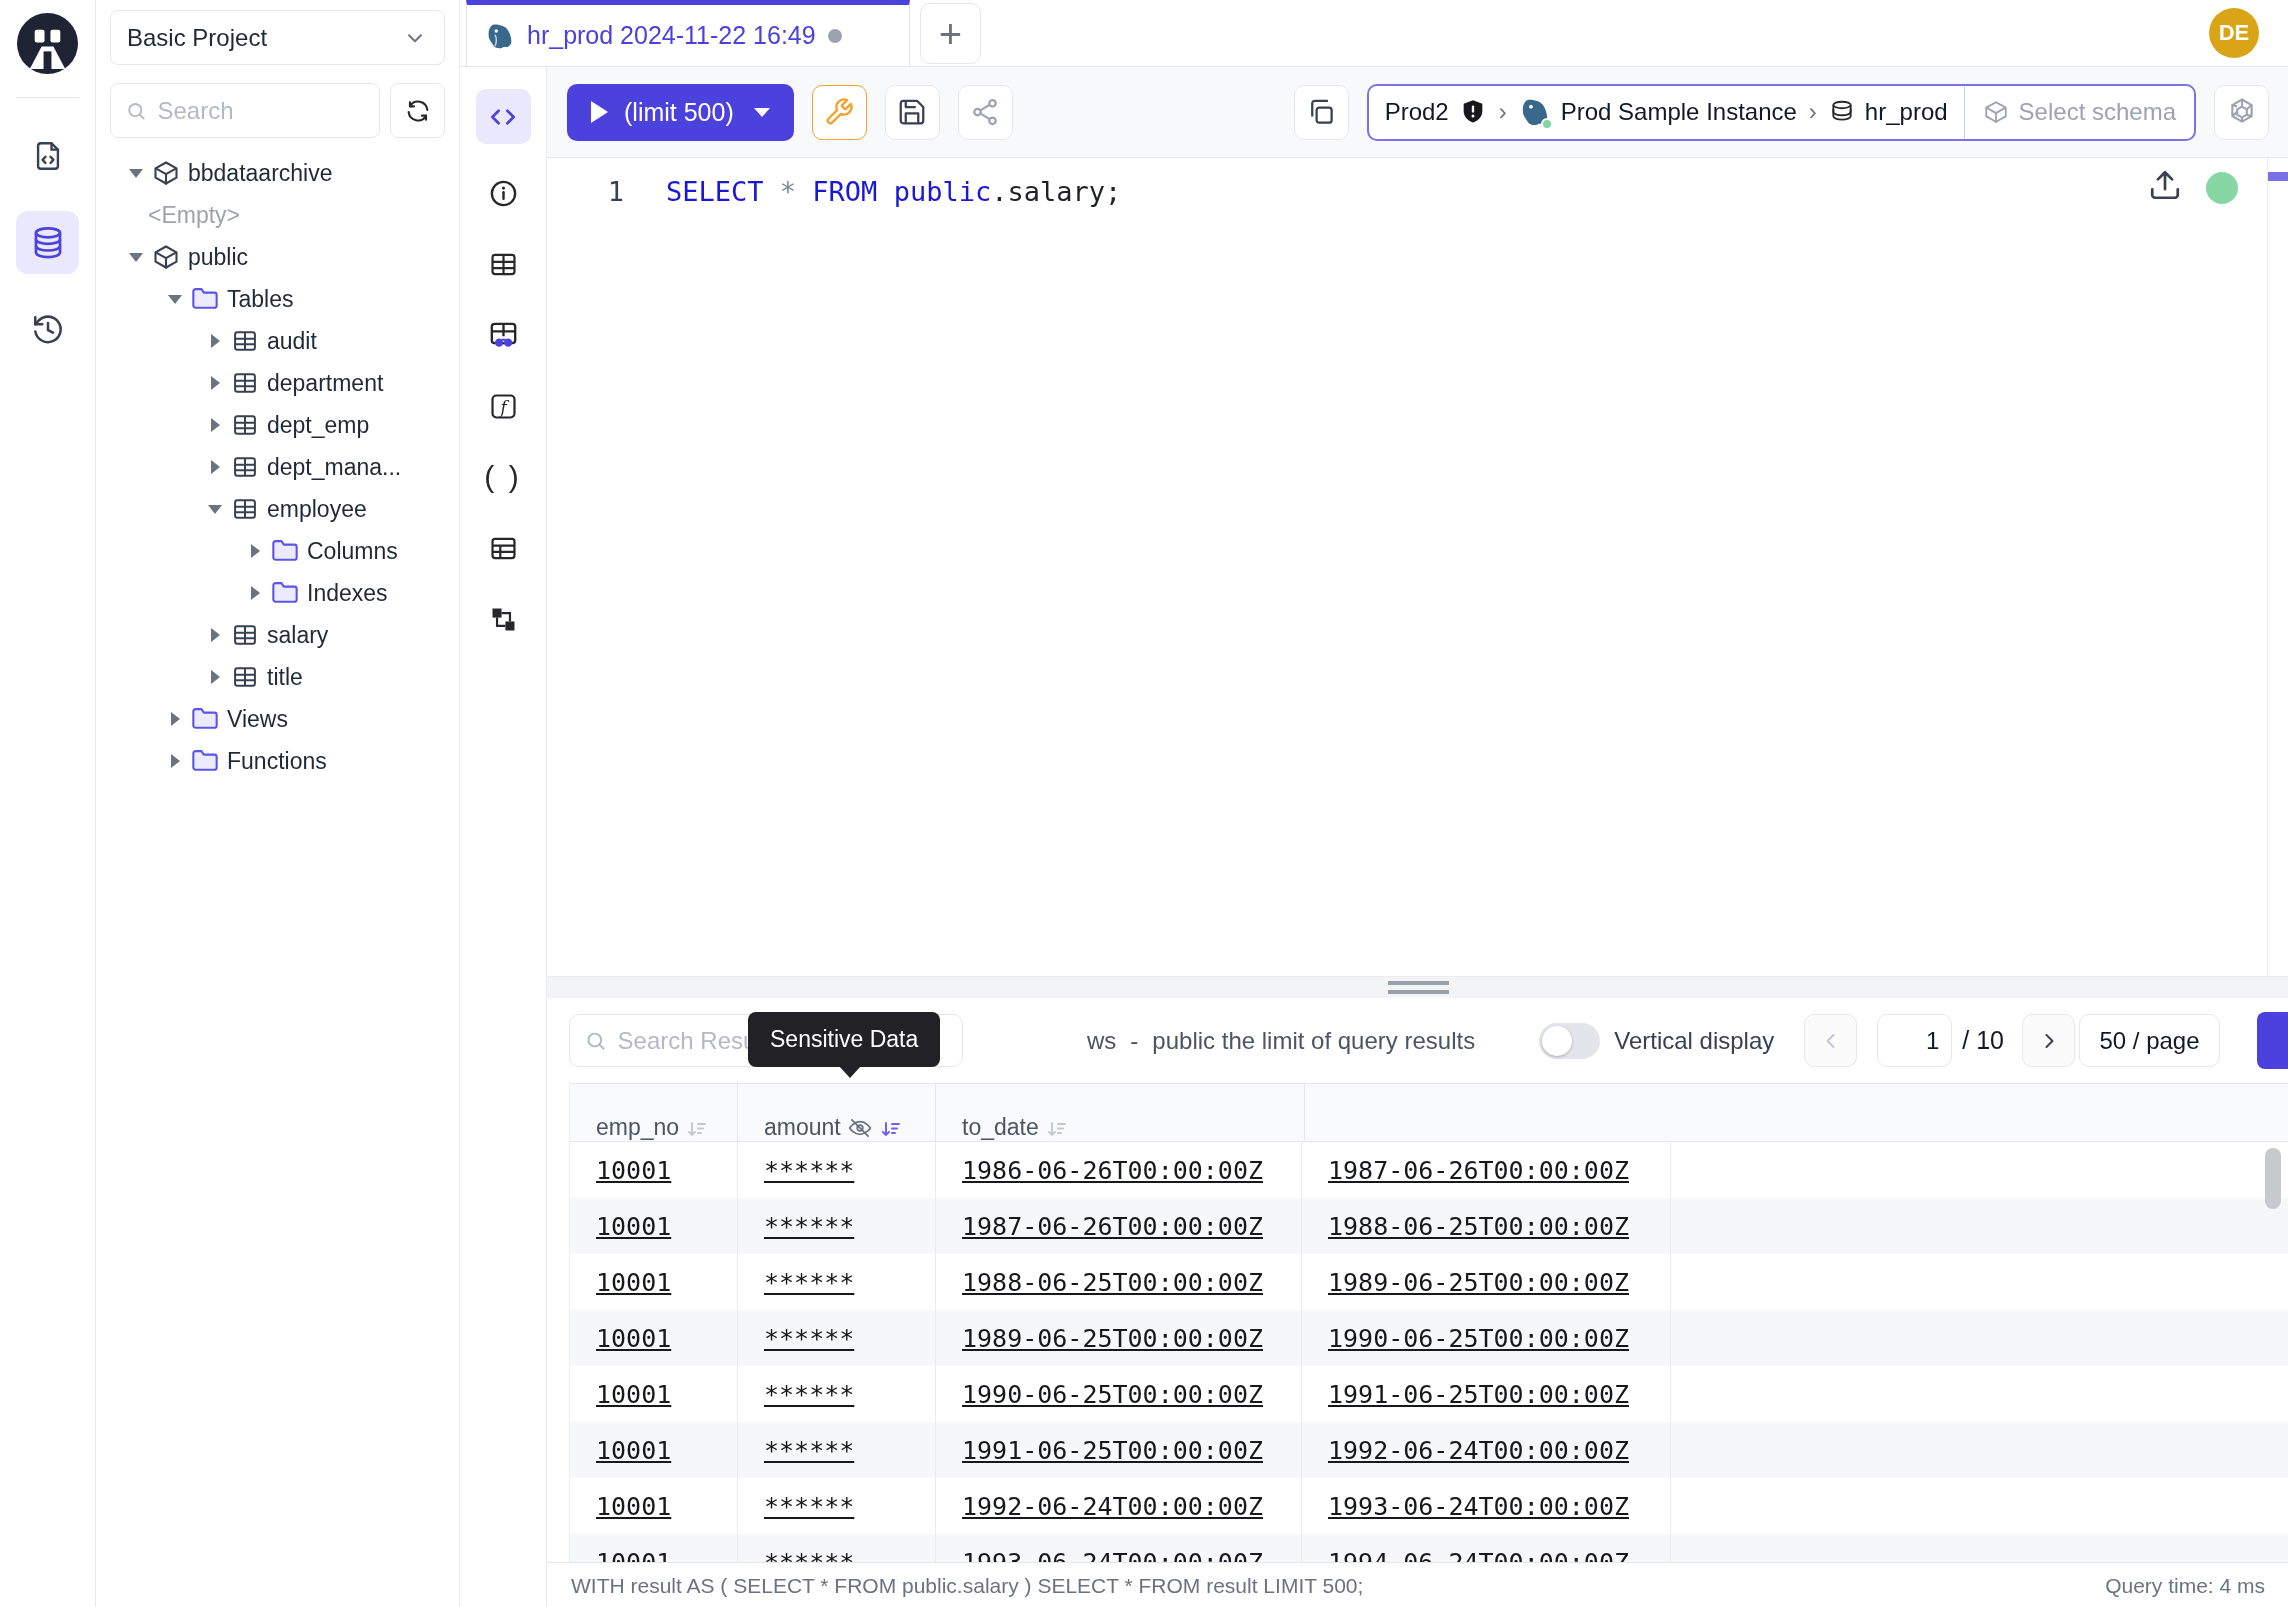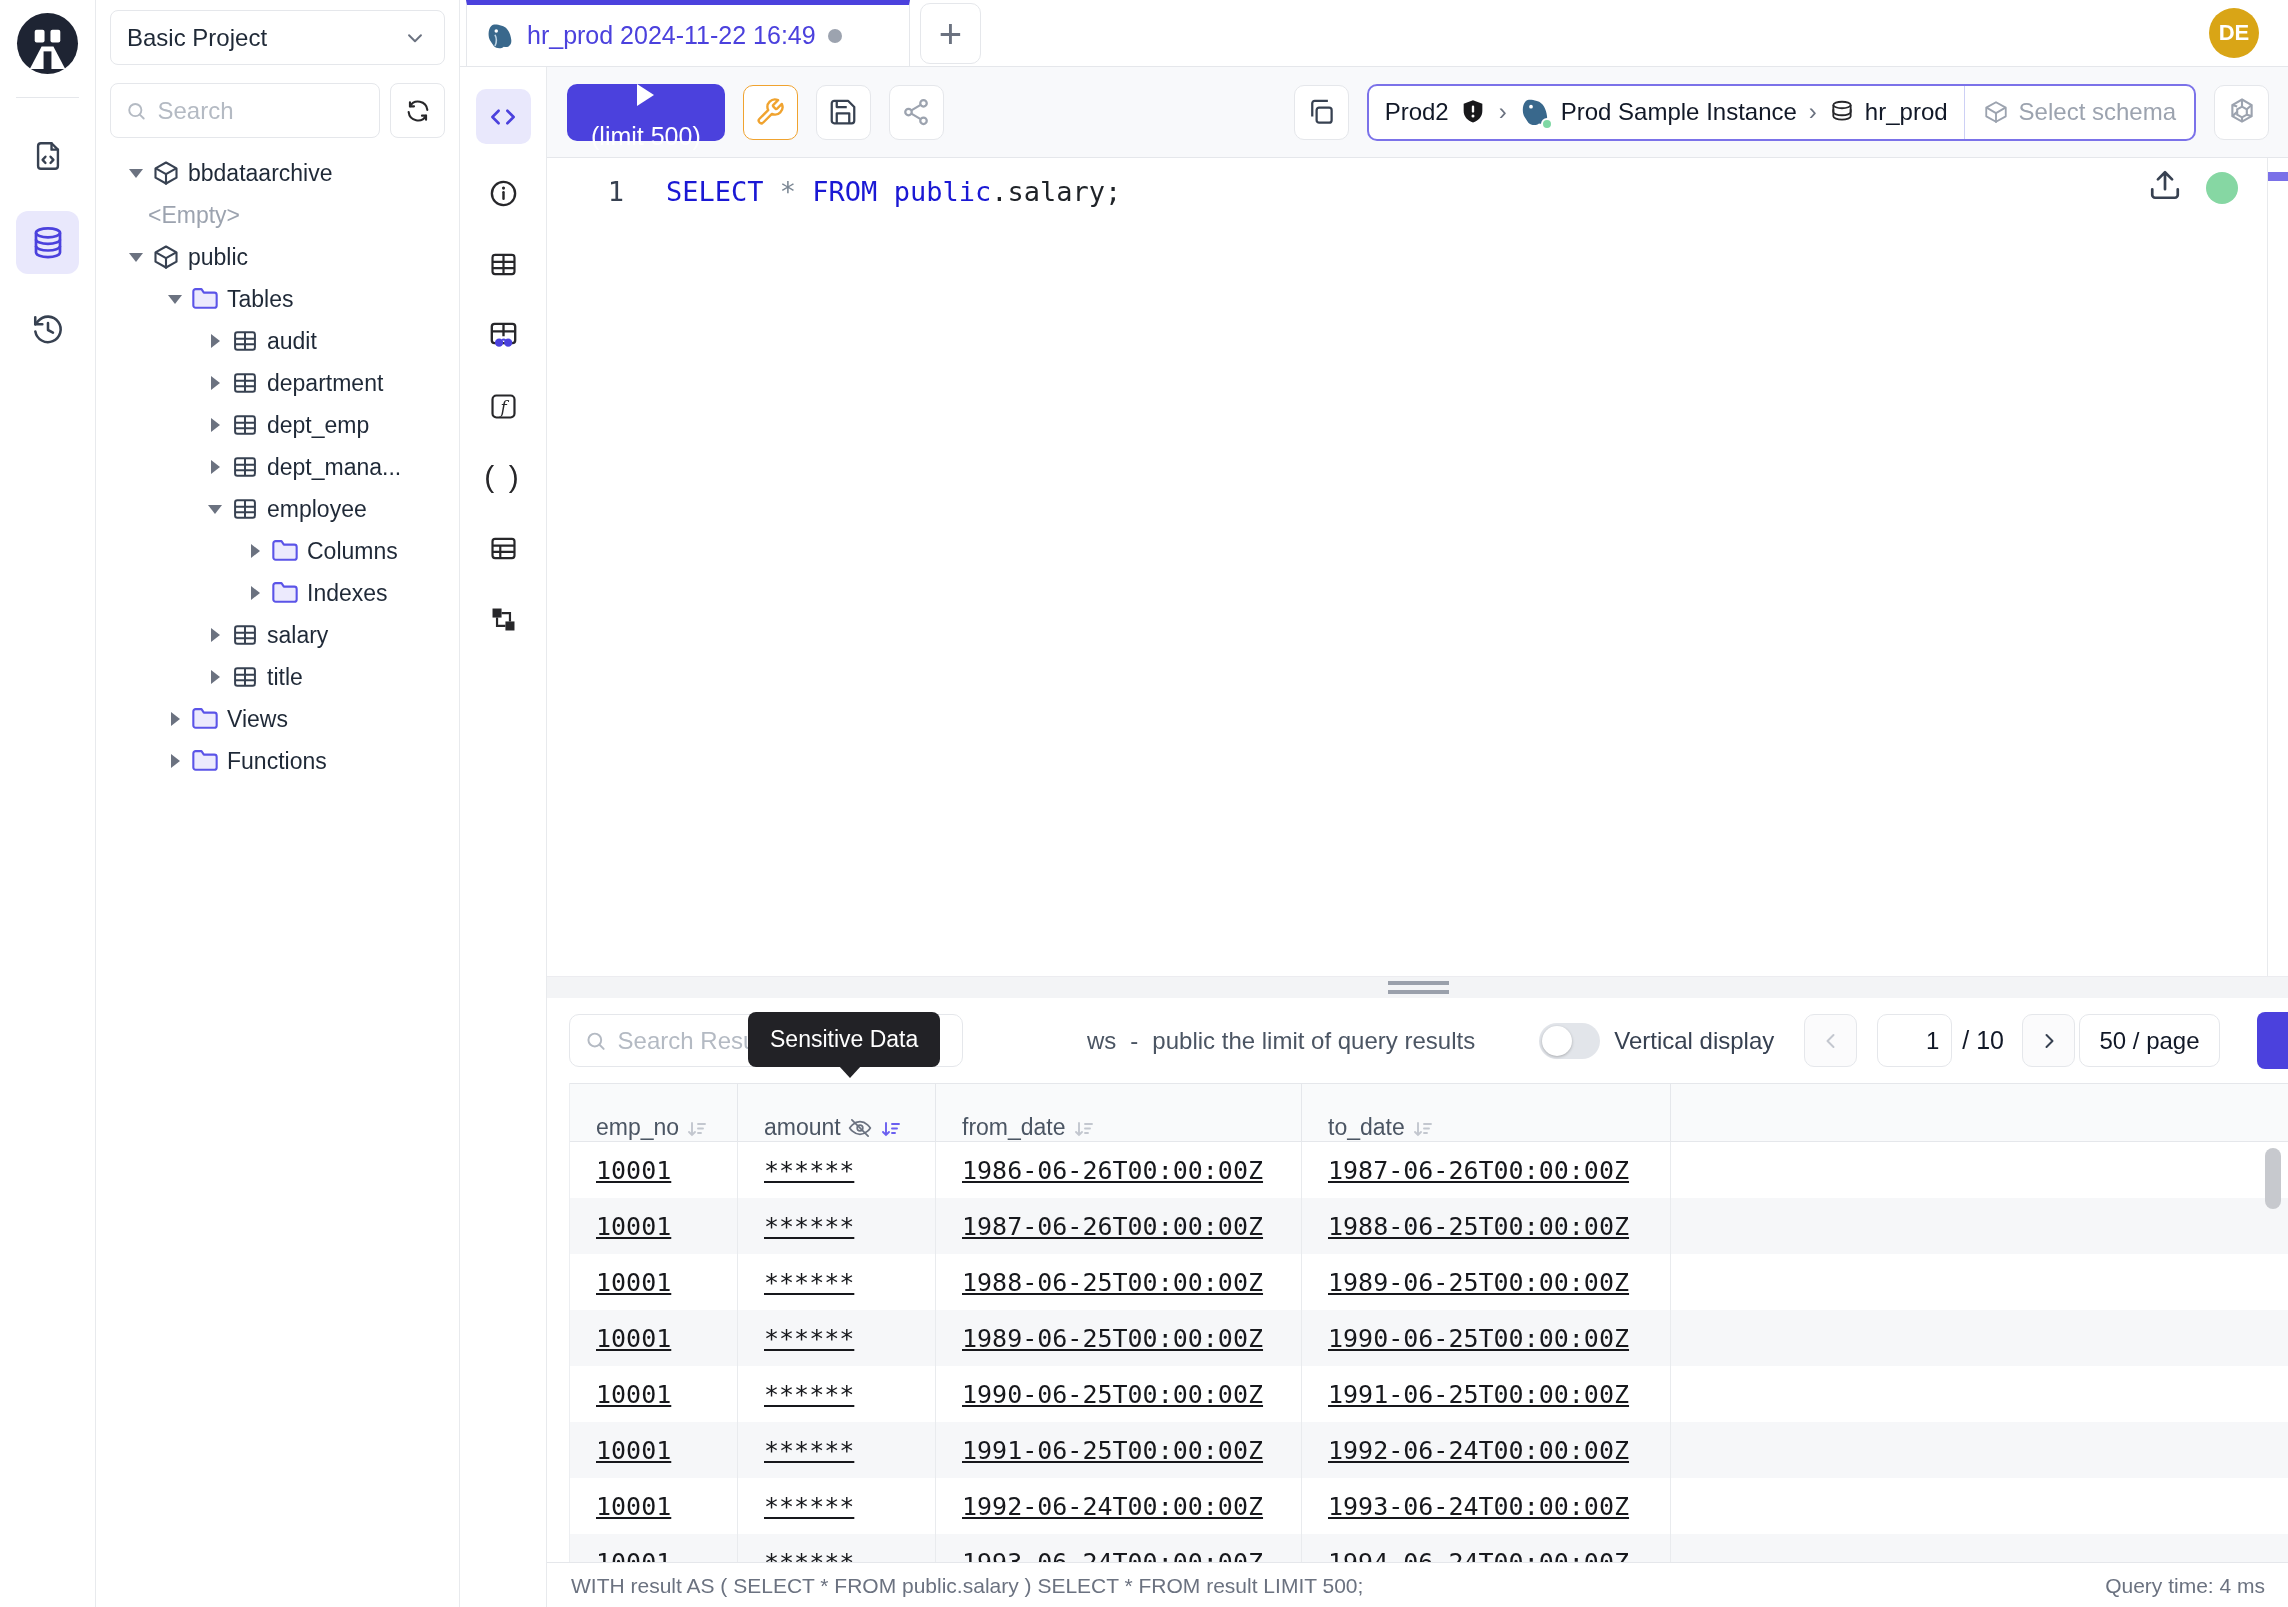--- a/index.html
+++ b/index.html
@@ -66,21 +66,21 @@
   .rail-sm { width:44px; height:44px; display:flex; align-items:center; justify-content:center;
     margin-top:27px; cursor:pointer; }
   .parens { font-size:30px; color:#27272a; letter-spacing:3px; }
 
   .right-stack { flex:1; display:flex; flex-direction:column; min-width:0; }
 
   
   .toolbar { height:91px; flex:0 0 91px; background:#f8f9fb; border-bottom:1px solid #e5e7eb;
     display:flex; align-items:center; padding:0 20px; gap:18px; }
   .run-btn { height:57px; background:#4b41dd; border-radius:10px; color:#fff; display:flex;
-    align-items:center; gap:16px; padding:0 24px; font-size:25px; cursor:pointer;flex-direction:column; }
+    align-items:center; gap:16px; padding:0 24px; font-size:25px; cursor:pointer; }
   .play-tri { width:0; height:0; border-top:11px solid transparent; border-bottom:11px solid transparent;
     border-left:17px solid #ffffff; }
   .chev-down-w { width:0; height:0; border-left:8px solid transparent; border-right:8px solid transparent;
     border-top:9px solid #fff; margin-left:4px; }
   .tool-btn { width:55px; height:55px; border:1px solid #e5e7eb; border-radius:10px; background:#fff;
     display:flex; align-items:center; justify-content:center; cursor:pointer; }
   .tool-btn.warn { border-color:#f0a32f; }
   .spacer { flex:1; }
   .breadcrumb { height:57px; border:2px solid #7b72e9; border-radius:10px; background:#fff;
     display:flex; align-items:center; font-size:24px; color:#111827; overflow:hidden; }
@@ -642,29 +642,20 @@
                 <span>amount</span>
                 <svg width="26" height="26" viewBox="0 0 24 24">
                   <g fill="none" stroke="#6b7280" stroke-width="1.6">
                     <path d="M2.5 12S6 6.2 12 6.2 21.5 12 21.5 12 18 17.8 12 17.8 2.5 12 2.5 12z"></path>
                     <circle cx="12" cy="12" r="2.6"></circle>
                     <path d="M4.5 4.5l15 15" stroke-linecap="round"></path>
                   </g>
                 </svg>
                 <svg width="24" height="24" viewBox="0 0 24 24">
                   <g fill="none" stroke="#6a5ff0" stroke-width="1.9" stroke-linecap="round">
-                    <path d="M7 6v12M4 15l3 3 3-3"></path>
-                      <path d="M13 7h7M13 11.5h5M13 16h3"></path>
-                  </g>
-                </svg>
-              </div>
-              <div class="hcell col-from">
-                <span>from_date</span>
-                <svg width="24" height="24" viewBox="0 0 24 24">
-                  <g fill="none" stroke="#c3c7cf" stroke-width="1.9" stroke-linecap="round">
                     <path d="M7 6v12M4 15l3 3 3-3"></path>
                       <path d="M13 7h7M13 11.5h5M13 16h3"></path>
                   </g>
                 </svg>
               </div>
               <div class="hcell col-to">
                 <span>to_date</span>
                 <svg width="24" height="24" viewBox="0 0 24 24">
                   <g fill="none" stroke="#c3c7cf" stroke-width="1.9" stroke-linecap="round">
                     <path d="M7 6v12M4 15l3 3 3-3"></path>

